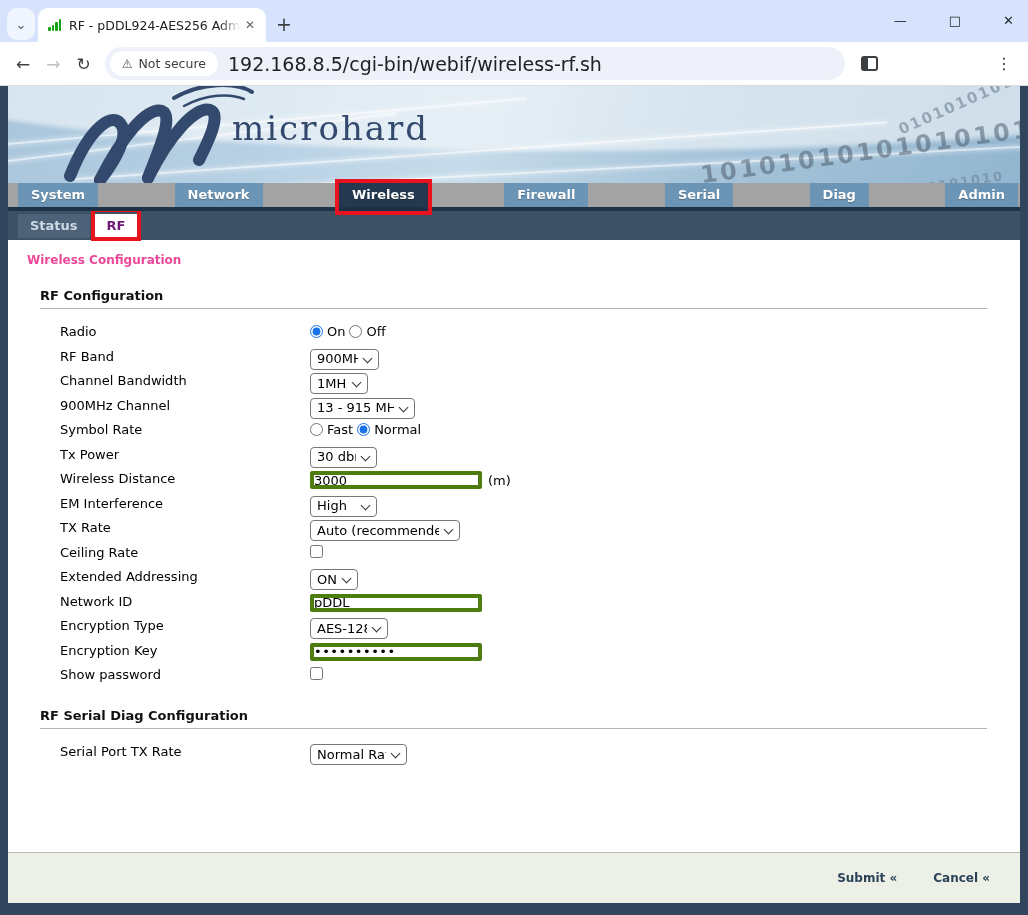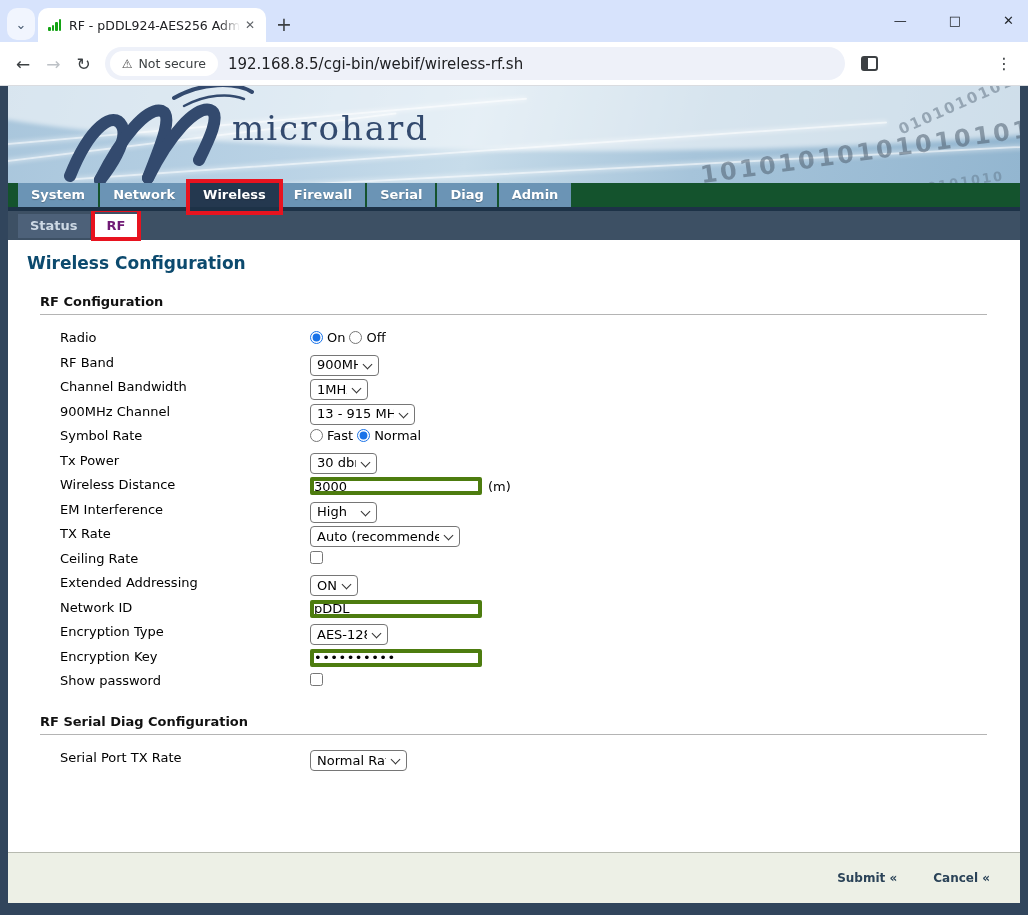--- a/index.html
+++ b/index.html
@@ -26,21 +26,21 @@
 
   
   .toolbar { height:44px; background:#fff; border-bottom:1px solid #dadce0; display:flex; align-items:center; flex:none; }
   .navbtn { font-size:17px; color:#3c4043; margin-left:16px; cursor:pointer; }
   .navbtn.disabled { color:#bdc1c6; }
   .omnibox { margin-left:14px; width:740px; height:33px; background:#eef1f9; border-radius:17px;
              display:flex; align-items:center; padding:0 14px 0 5px; cursor:text; }
   .chip { background:#fff; border-radius:13px; height:25px; display:flex; align-items:center; gap:6px;
           padding:0 12px; font-size:12.5px; color:#3c4043; flex:none; cursor:pointer; }
   .warn { font-size:12px; color:#444; }
-  .url { font-size:15px; color:#202124; margin-left:10px; white-space:nowrap; }
+  .url { font-size:19px; color:#202124; margin-left:10px; white-space:nowrap; }
   .sidepanel { width:17px; height:15px; border:2px solid #3c4043; border-radius:3px; margin-left:16px; position:relative; cursor:pointer; }
   .sidepanel::before { content:""; position:absolute; left:0; top:0; bottom:0; width:5px; background:#3c4043; }
   .menu3 { font-size:16px; color:#3c4043; margin-left:auto; margin-right:16px; cursor:pointer; }
 
   
   .frame { flex:1; border-left:8px solid #31455c; border-right:8px solid #31455c; border-bottom:12px solid #31455c;
            display:flex; flex-direction:column; background:#fff; min-height:0; }
 
   
   .sitehead { height:97px; flex:none; position:relative; overflow:hidden;
@@ -53,39 +53,39 @@
   .s3 { width:900px; left:180px; top:80px; transform:rotate(-3deg); } .s4 { width:420px; left:-30px; top:52px; transform:rotate(-7deg); }
   .logo-m { position:absolute; left:48px; top:-2px; }
   .brand { position:absolute; left:224px; top:22px; font-family:"DejaVu Serif","Liberation Serif",serif;
            font-size:34px; color:#334a6e; letter-spacing:2px; }
   .bin { position:absolute; font-weight:bold; color:rgba(78,95,112,.55); font-family:"DejaVu Sans",sans-serif; white-space:nowrap; }
   .bin1 { font-size:24px; letter-spacing:3px; right:-14px; top:52px; transform:rotate(-8deg); }
   .bin2 { font-size:15px; letter-spacing:2px; right:2px; top:10px; transform:rotate(-24deg); color:rgba(78,95,112,.45); }
   .bin3 { font-size:13px; letter-spacing:2px; right:16px; bottom:-6px; transform:rotate(-9deg); color:rgba(78,95,112,.35); }
 
   
-  .mainnav { height:28px; flex:none; background:#14532d; border-bottom:4px solid #1d3247;
-             display:flex; padding-left:10px; position:relative; z-index:3; }
+  .mainnav { height:28px; flex:none; background:#a3a3a3; border-bottom:4px solid #1d3247;
+             display:flex; padding-left:10px; position:relative; z-index:3;justify-content:space-between; }
   .ntab { background:#6b94b5; color:#fff; font-weight:bold; font-size:13px; padding:4px 13px 0;
           margin-right:2px; cursor:pointer; height:24px; text-shadow:0 1px 1px rgba(0,0,0,.25); }
   .ntab.active { background:#24384f; position:relative; }
   .ntab.active::after { content:""; position:absolute; left:-4px; right:-4px; top:-4px; bottom:-8px;
           border:4px solid #e8131f; pointer-events:none; }
 
   
   .subnav { height:29px; flex:none; background:#3d5064; display:flex; padding:3px 0 0 10px; position:relative; z-index:2; }
   .stab { font-weight:bold; font-size:13px; padding:4px 12px 0; height:24px; cursor:pointer; }
   .stab.inactive { background:#4d6179; color:#cdd9e4; margin-right:5px; }
   .stab.active { background:#fff; color:#701a75; position:relative; }
   .stab.active::after { content:""; position:absolute; left:-4px; right:-4px; top:-6px; bottom:-3px;
           border:4px solid #e8131f; pointer-events:none; }
 
   
   .content { flex:1; background:#fff; padding-top:13px; min-height:0; }
-  .pgtitle { font-size:17px; font-weight:bold; color:#0c4a6e; margin:0 0 0 19px; }
+  .pgtitle { font-size:12px; font-weight:bold; color:#ec4899; margin:0 0 0 19px; }
   .sec-head { font-size:13px; font-weight:bold; color:#111; margin:21px 0 0 32px; }
   .rule { height:1px; background:#b4b4b4; margin:5px 0 0 32px; width:947px; }
   .rows { margin:15px 0 0 52px; }
   .frow { display:flex; align-items:flex-start; height:20px; margin-bottom:4.5px; position:relative; }
   .flabel { width:250px; font-size:13px; color:#000; }
   .fctrl { display:flex; align-items:center; gap:6px; }
   .suffix { font-size:13px; color:#000; }
 
   .selwrap { position:relative; display:inline-flex; }
   select { appearance:none; -webkit-appearance:none; font:13px "DejaVu Sans",sans-serif; color:#000;

